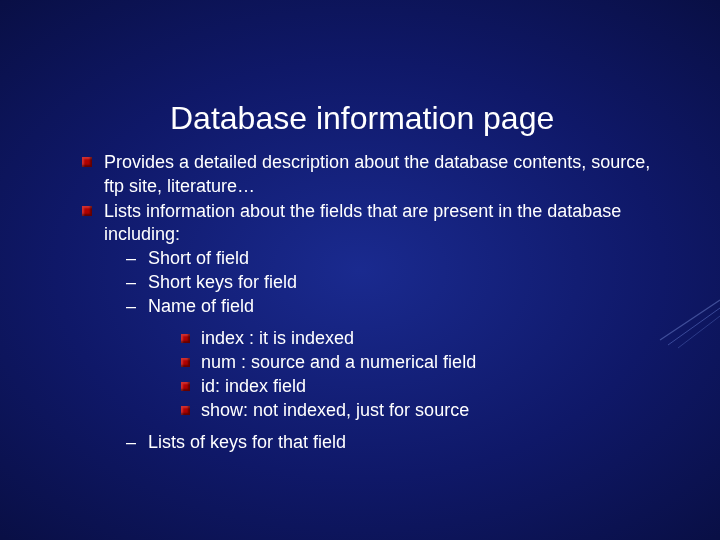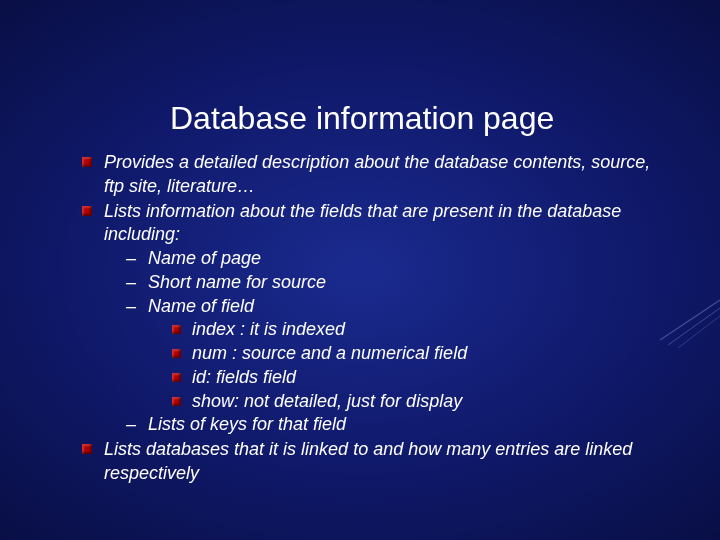--- a/index.html
+++ b/index.html
@@ -20,21 +20,20 @@
     padding: 100px 60px 30px 80px;
   }
   .title {
     font-size: 32px;
     font-weight: 400;
     margin: 0 0 14px 90px;
   }
   .body {
     font-size: 18px;
     line-height: 1.32;
-    font-style: italic;
   }
   ul.lvl1 {
     list-style: none;
     margin: 0;
     padding: 0;
   }
   ul.lvl1 > li {
     position: relative;
     padding-left: 24px;
     margin: 0 0 1px 0;
@@ -61,21 +60,21 @@
   }
   ul.lvl2 > li::before {
     content: "–";
     position: absolute;
     left: 4px;
     top: 0;
     color: #ffffff;
   }
   ul.lvl3 {
     list-style: none;
-    margin: 0;
+    margin: 9px;
     padding: 0 0 0 22px;
   }
   ul.lvl3 > li {
     position: relative;
     padding-left: 22px;
     margin: 0;
   }
   ul.lvl3 > li::before {
     content: "";
     position: absolute;
@@ -105,49 +104,46 @@
 
   <div class="body">
     <ul class="lvl1">
       <li>
         <span>Provides a detailed description about the database contents, source, ftp site, literature…</span>
       </li>
       <li>
         <span>Lists information about the fields that are present in the database including:</span>
         <ul class="lvl2">
           <li>
-            <span>Name of page</span>
+            <span>Short of field</span>
           </li>
           <li>
-            <span>Short name for source</span>
+            <span>Short keys for field</span>
           </li>
           <li>
             <span>Name of field</span>
             <ul class="lvl3">
               <li>
                 <span>index : it is indexed</span>
               </li>
               <li>
                 <span>num : source and a numerical field</span>
               </li>
               <li>
-                <span>id: fields field</span>
+                <span>id: index field</span>
               </li>
               <li>
-                <span>show: not detailed, just for display</span>
+                <span>show: not indexed, just for source</span>
               </li>
             </ul>
           </li>
           <li>
             <span>Lists of keys for that field</span>
           </li>
         </ul>
-      </li>
-      <li>
-        <span>Lists databases that it is linked to and how many entries are linked respectively</span>
       </li>
     </ul>
   </div>
 
   <div class="streak">
     <svg width="70" height="60" viewBox="0 0 70 60">
       <path d="M70 10 L10 50" stroke="#9bb4ff" stroke-width="1.2" fill="none"></path>
       <path d="M70 18 L18 55" stroke="#8aa6ff" stroke-width="1" fill="none"></path>
       <path d="M70 26 L28 58" stroke="#7a97ef" stroke-width="0.8" fill="none"></path>
     </svg>

